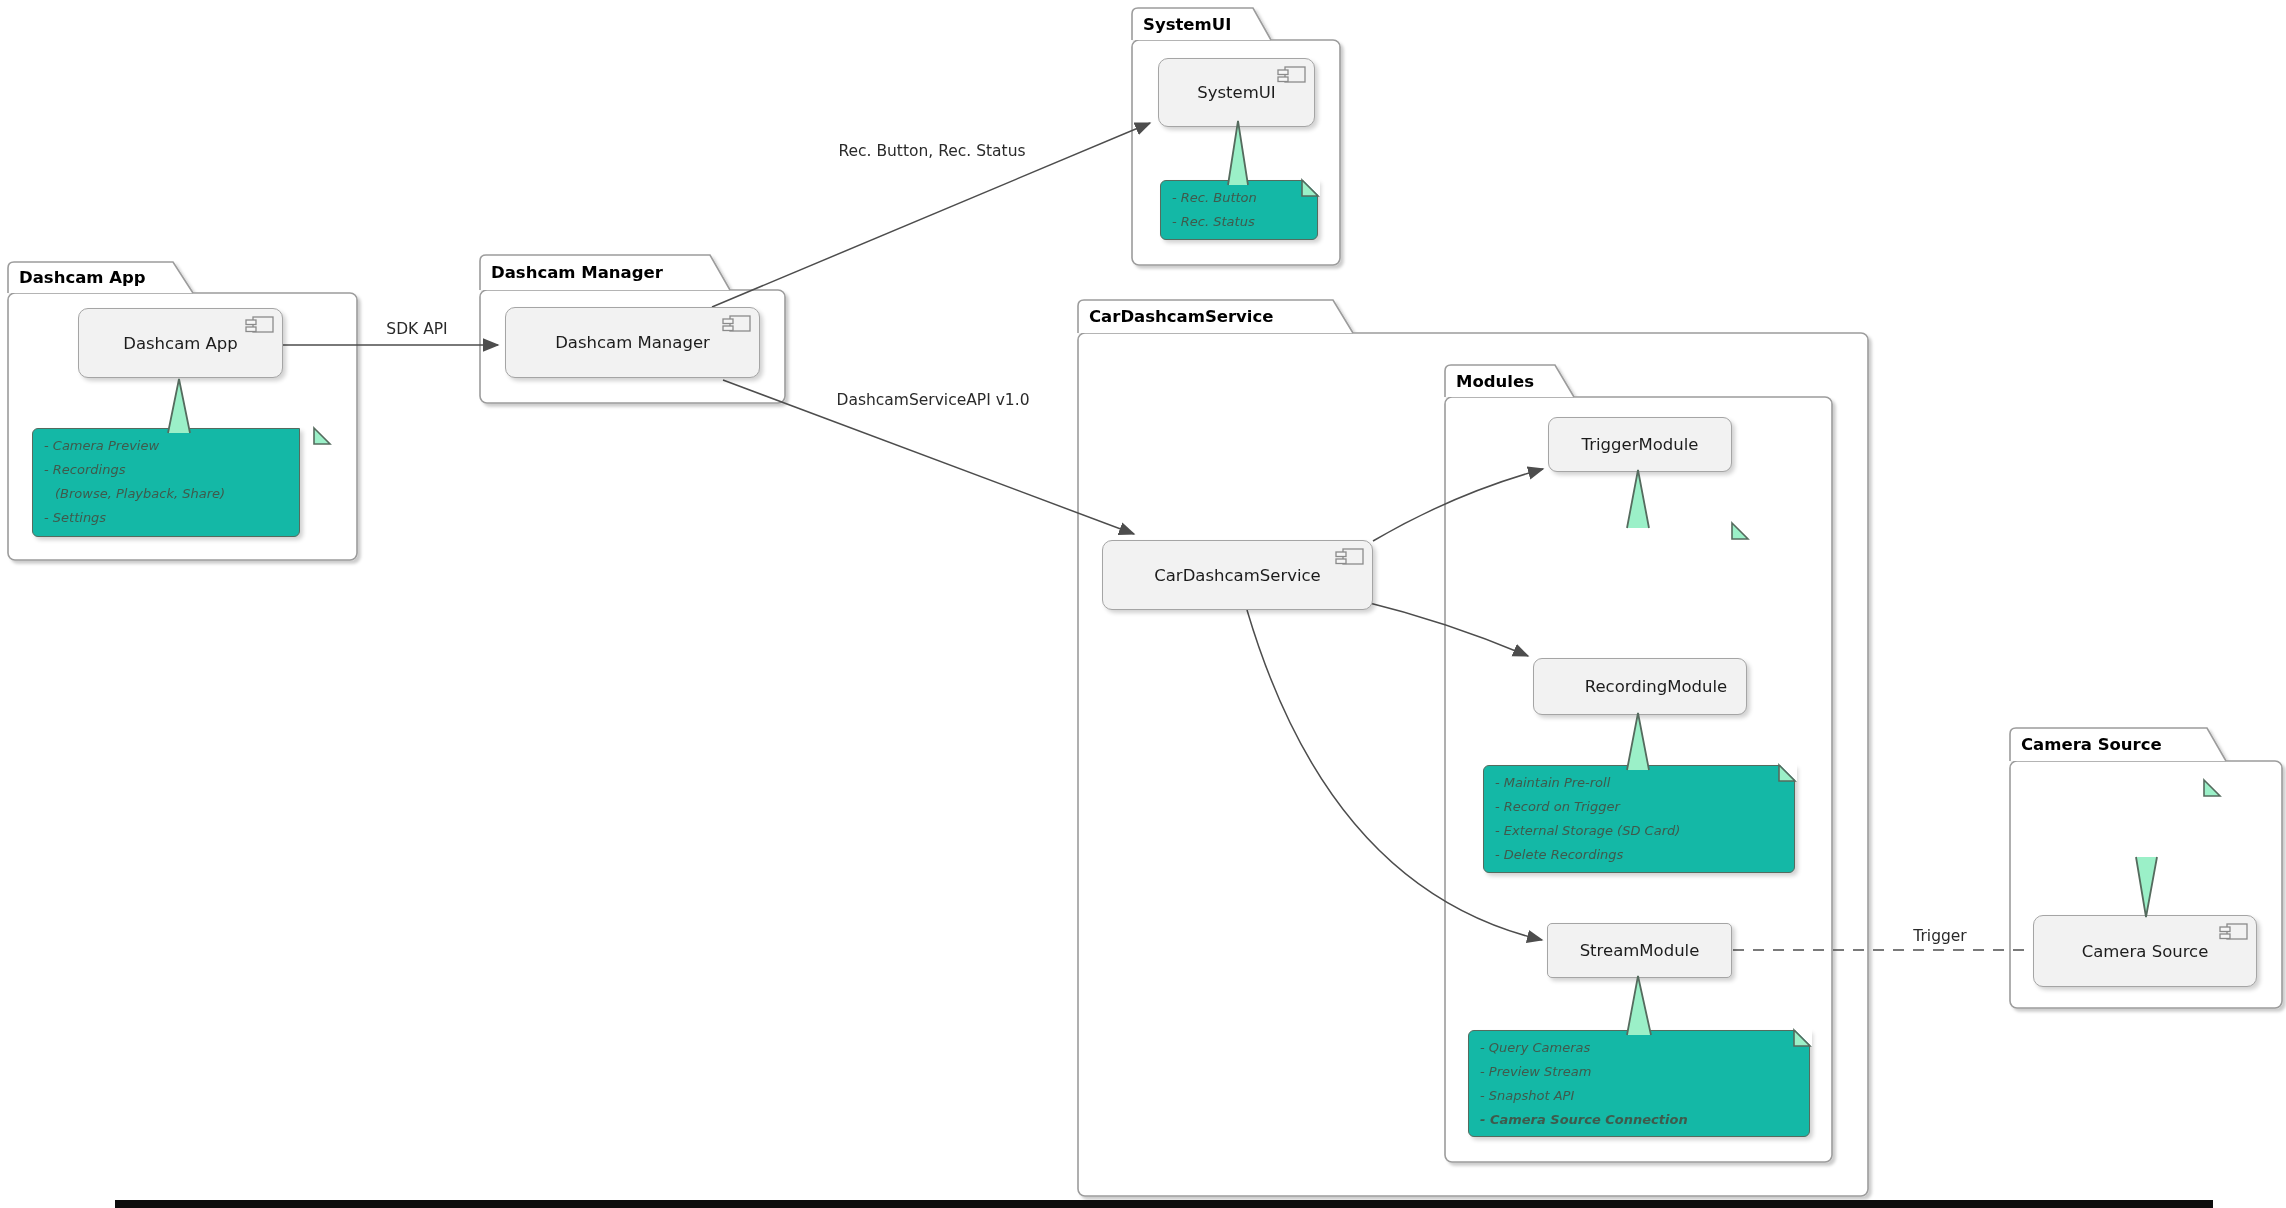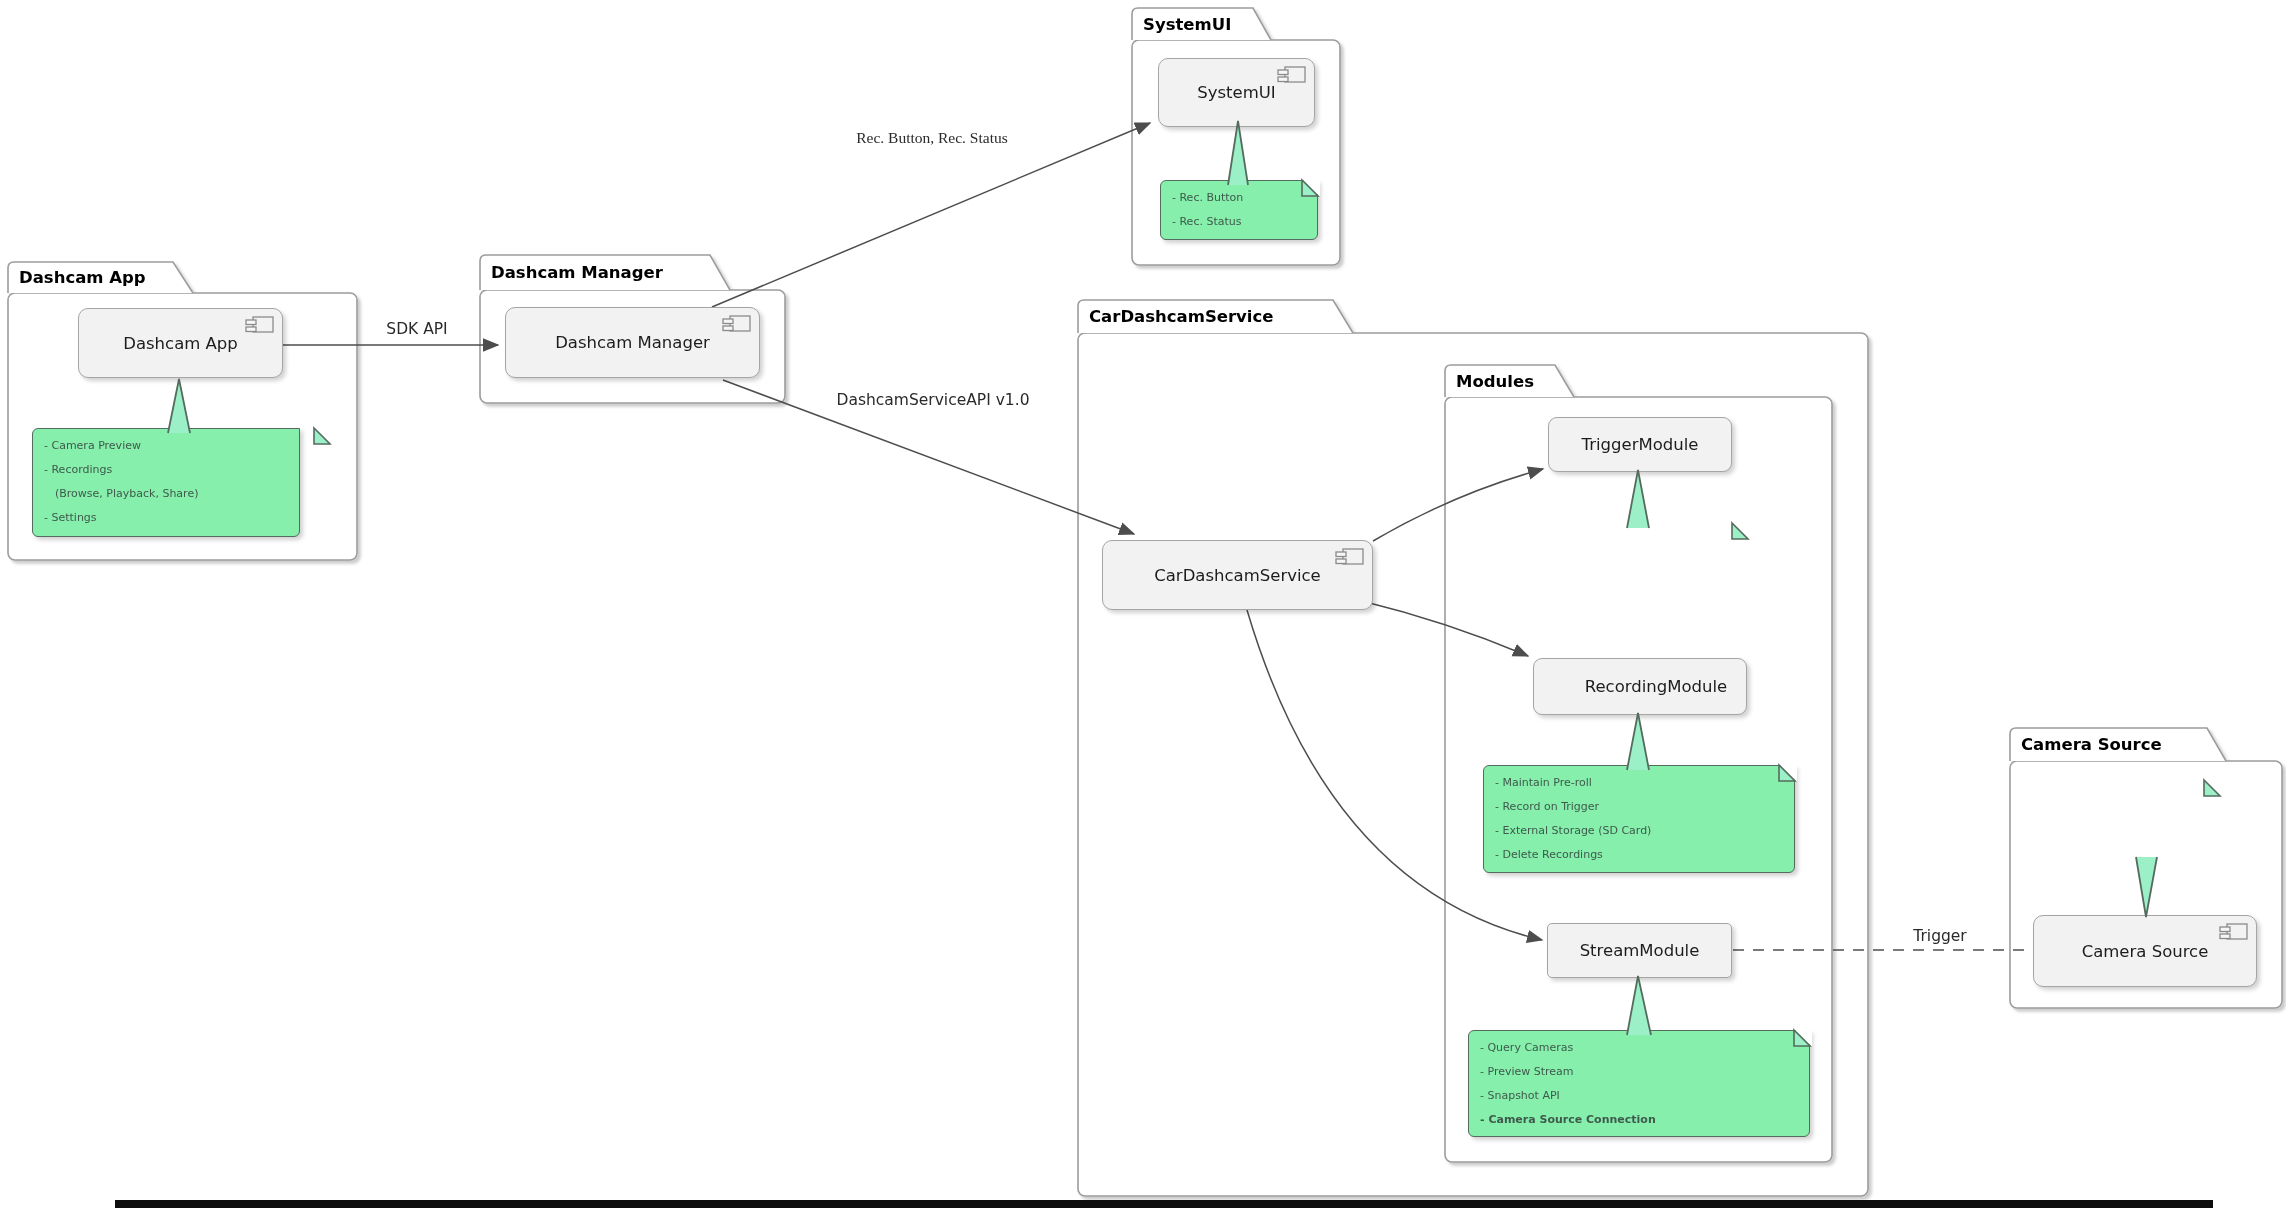--- a/index.html
+++ b/index.html
@@ -15,23 +15,23 @@
                padding-left:11px; display:flex; align-items:center; white-space:nowrap; }
 
   
   .cmp { position:absolute; z-index:3; background:#f2f2f2; border:1.6px solid #a5a5a5;
          border-radius:10px; display:flex; align-items:center; justify-content:center;
          font-size:16.5px; color:#1c1c1c; box-shadow:3px 3px 4px rgba(0,0,0,0.18);
          white-space:nowrap; }
   .cmp-icon { position:absolute; top:7px; right:8px; line-height:0; }
 
   
-  .note { position:absolute; z-index:3; background:#86efac; border:1.8px solid #556b5e;
-          border-radius:6px 0 6px 6px; color:#3f5a4c; font-size:11px; line-height:24px;
-          padding:5px 10px 0 11px; box-shadow:3px 3px 4px rgba(0,0,0,0.18); }
+  .note { position:absolute; z-index:3; background:#14b8a6; border:1.8px solid #556b5e;
+          border-radius:6px 0 6px 6px; color:#3f5a4c; font-size:13px; line-height:24px;
+          padding:5px 10px 0 11px; box-shadow:3px 3px 4px rgba(0,0,0,0.18);font-style:italic; }
   .note-line { white-space:nowrap; }
   .note-line.indent { padding-left:11px; }
   .note-line.bold { font-weight:bold; }
 
   
   .edge-label { position:absolute; z-index:4; font-size:15.5px; color:#2a2a2a;
                 transform:translate(-50%,-50%); white-space:nowrap; }
 
   
   #bottom-bar { position:absolute; left:115px; top:1200px; width:2098px; height:8px;
@@ -58,21 +58,21 @@
   
   #pkglabel-dashcam-app       { left:8px;    top:262px; height:31px; }
   #pkglabel-dashcam-manager   { left:480px;  top:255px; height:35px; }
   #pkglabel-systemui          { left:1132px; top:8px;   height:32px; }
   #pkglabel-cardashcamservice { left:1078px; top:300px; height:33px; }
   #pkglabel-modules           { left:1445px; top:365px; height:32px; }
   #pkglabel-camera-source     { left:2010px; top:728px; height:33px; }
 
   
   #lbl-sdk-api     { left:417px;  top:329px; }
-  #lbl-rec-button  { left:932px;  top:138px;font-family:Liberation Serif, serif; }
+  #lbl-rec-button  { left:932px;  top:151px; }
   #lbl-service-api { left:933px;  top:400px; }
   #lbl-connects    { left:1940px; top:936px; }
 </style>
 </head>
 <body>
 
 <div id="canvas">
 
   <svg id="bg" class="layer" width="2286" height="1208" viewBox="0 0 2286 1208">
     <defs>

